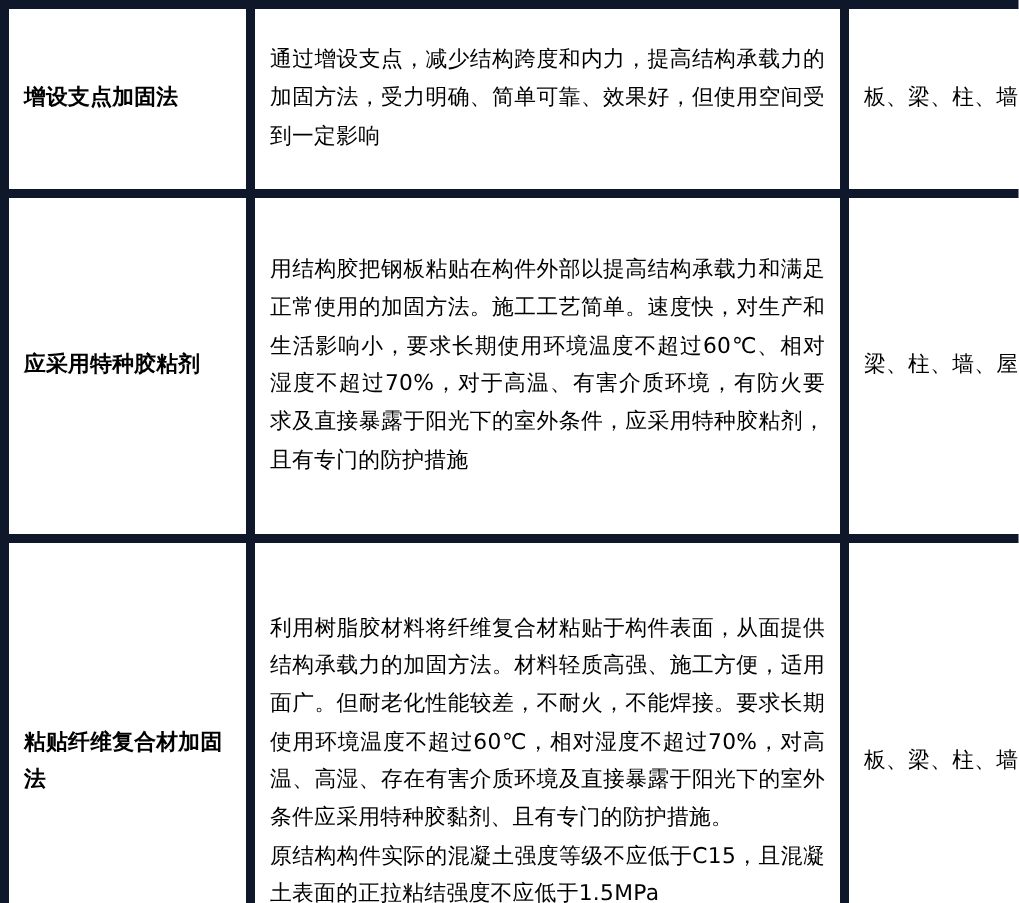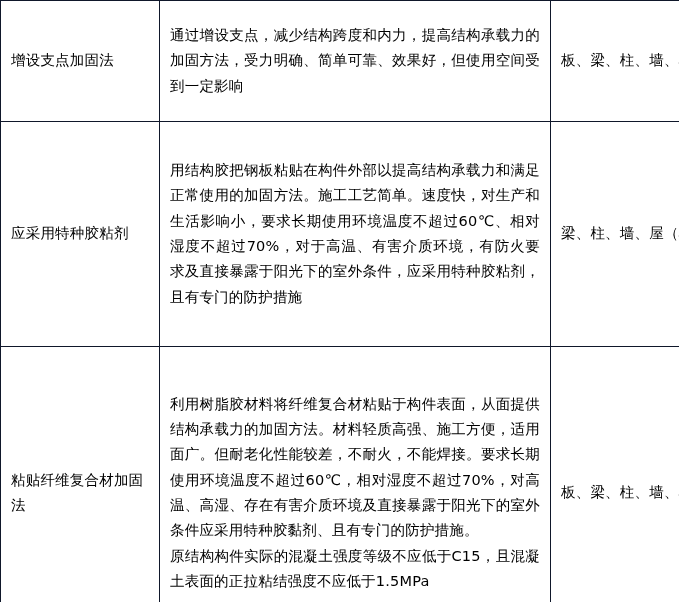--- a/index.html
+++ b/index.html
@@ -13,29 +13,30 @@
     font-family: "DejaVu Sans", "Liberation Sans", sans-serif;
     color: #000000;
     overflow: hidden;
   }
   .doc-table {
     width: 679px;
     border-collapse: collapse;
     table-layout: fixed;
   }
   .doc-table td {
-    border: 1px solid #0f172a;
+    border: 6px solid #0f172a;
     vertical-align: middle;
     padding: 6px 10px;
     font-size: 14.5px;
     line-height: 1.75;
     letter-spacing: 0.2px;
   }
   .col-name {
     width: 138px;
+    font-weight: bold;
   }
   .col-desc {
     width: 370px;
   }
   .col-scope {
     width: 169px;
   }
   .cell-name {
     text-align: left;
   }

